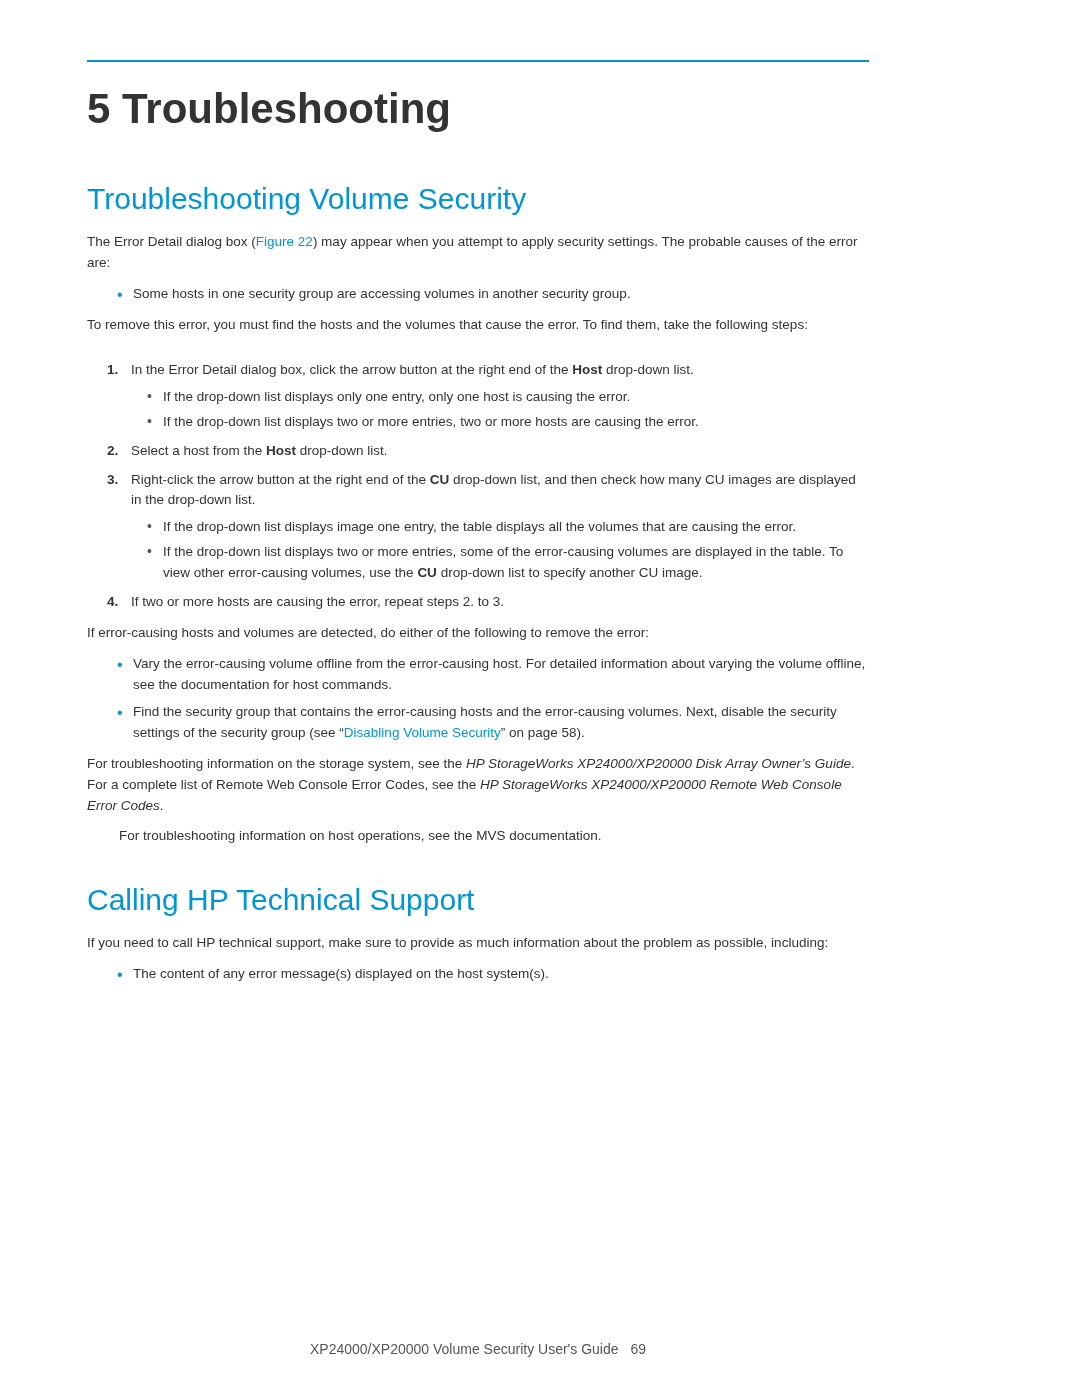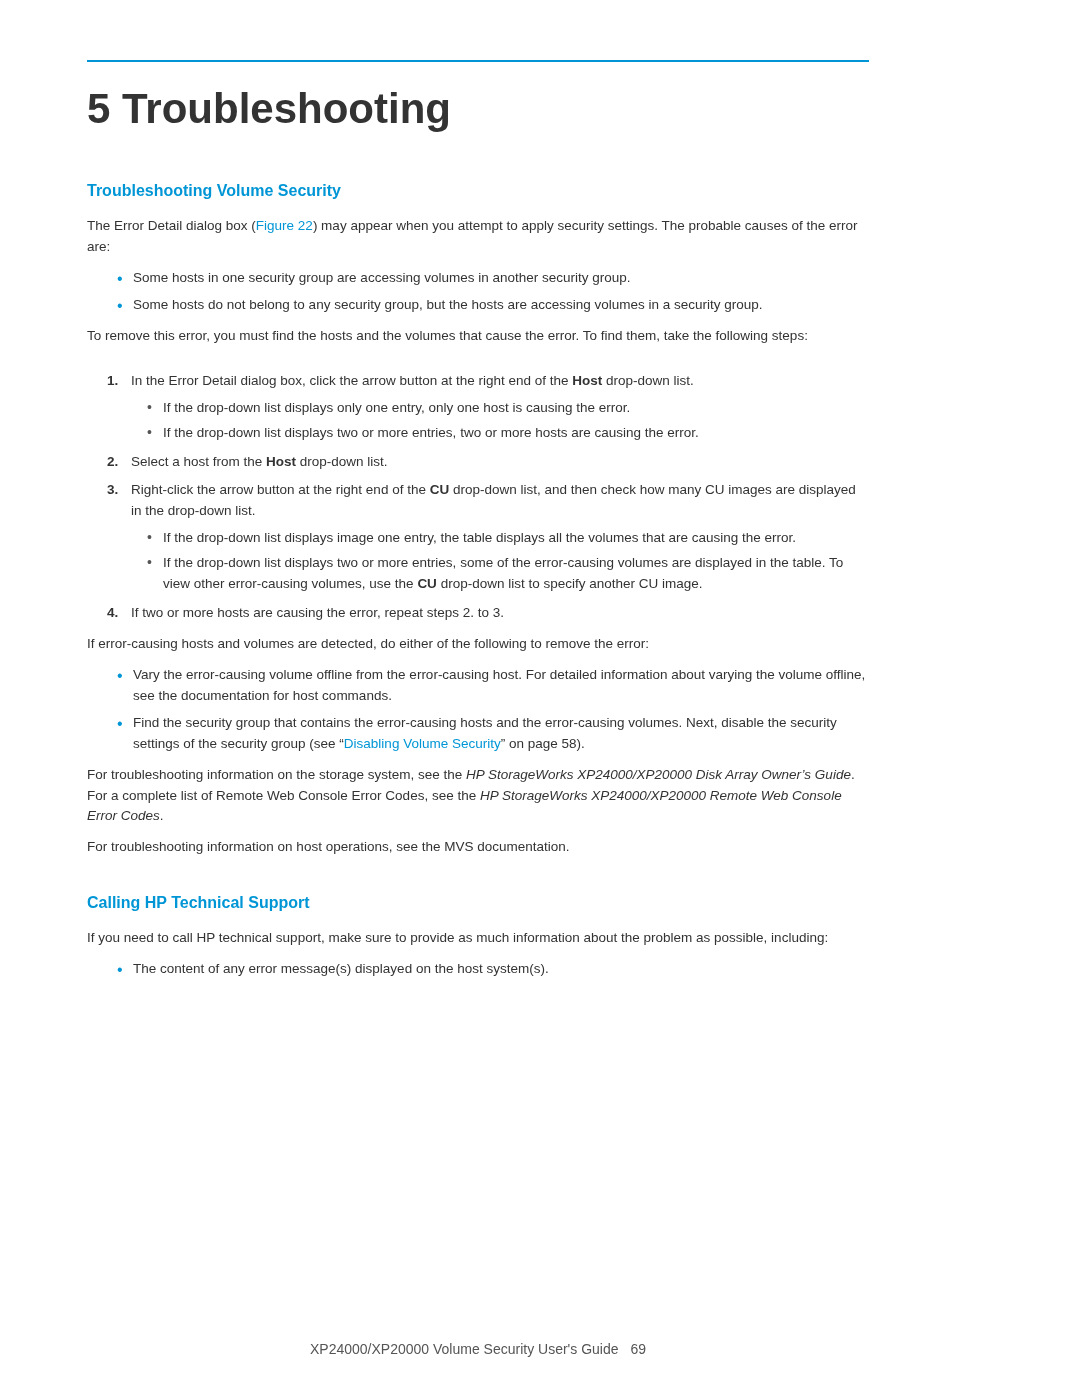--- a/index.html
+++ b/index.html
@@ -33,22 +33,22 @@
 
     .chapter-title {
       font-size: 42px;
       font-weight: bold;
       color: #333333;
       margin-bottom: 50px;
       line-height: 1.1;
     }
 
     .section-title {
-      font-size: 16px;
-      font-weight: bold;
+      font-size: 30px;
+      font-weight: normal;
       color: #0096d6;
       margin-bottom: 16px;
       margin-top: 8px;
     }
 
     .body-text {
       font-size: 13.5px;
       line-height: 1.55;
       color: #333333;
       margin-bottom: 10px;
@@ -128,20 +128,21 @@
       left: 0;
       top: -1px;
     }
 
     .section-gap {
       margin-bottom: 24px;
     }
 
     .section-gap-lg {
       margin-bottom: 36px;
+      margin-left: 32px;
     }
 
     .footer {
       position: absolute;
       bottom: 40px;
       left: 0;
       right: 0;
       text-align: center;
       font-size: 14px;
       color: #555555;
@@ -171,21 +172,20 @@
 
   <div class="section-divider">
     <h2 class="section-title">Troubleshooting Volume Security</h2>
 
     <p class="body-text">
       <span>The Error Detail dialog box (</span><a class="link-text" href="#">Figure 22</a><span>) may appear when you attempt to apply security settings. The probable causes of the error are:</span>
     </p>
 
     <ul class="bullet-list">
       <li>Some hosts in one security group are accessing volumes in another security group.</li>
-      <li>Some hosts do not belong to any security group, but the hosts are accessing volumes in a security group.</li>
     </ul>
 
     <p class="body-text section-gap">To remove this error, you must find the hosts and the volumes that cause the error. To find them, take the following steps:</p>
 
     <ol class="ordered-list">
       <li>
         <span>In the Error Detail dialog box, click the arrow button at the right end of the <strong>Host</strong> drop-down list.</span>
         <ul class="sub-bullet-list">
           <li>If the drop-down list displays only one entry, only one host is causing the error.</li>
           <li>If the drop-down list displays two or more entries, two or more hosts are causing the error.</li>

